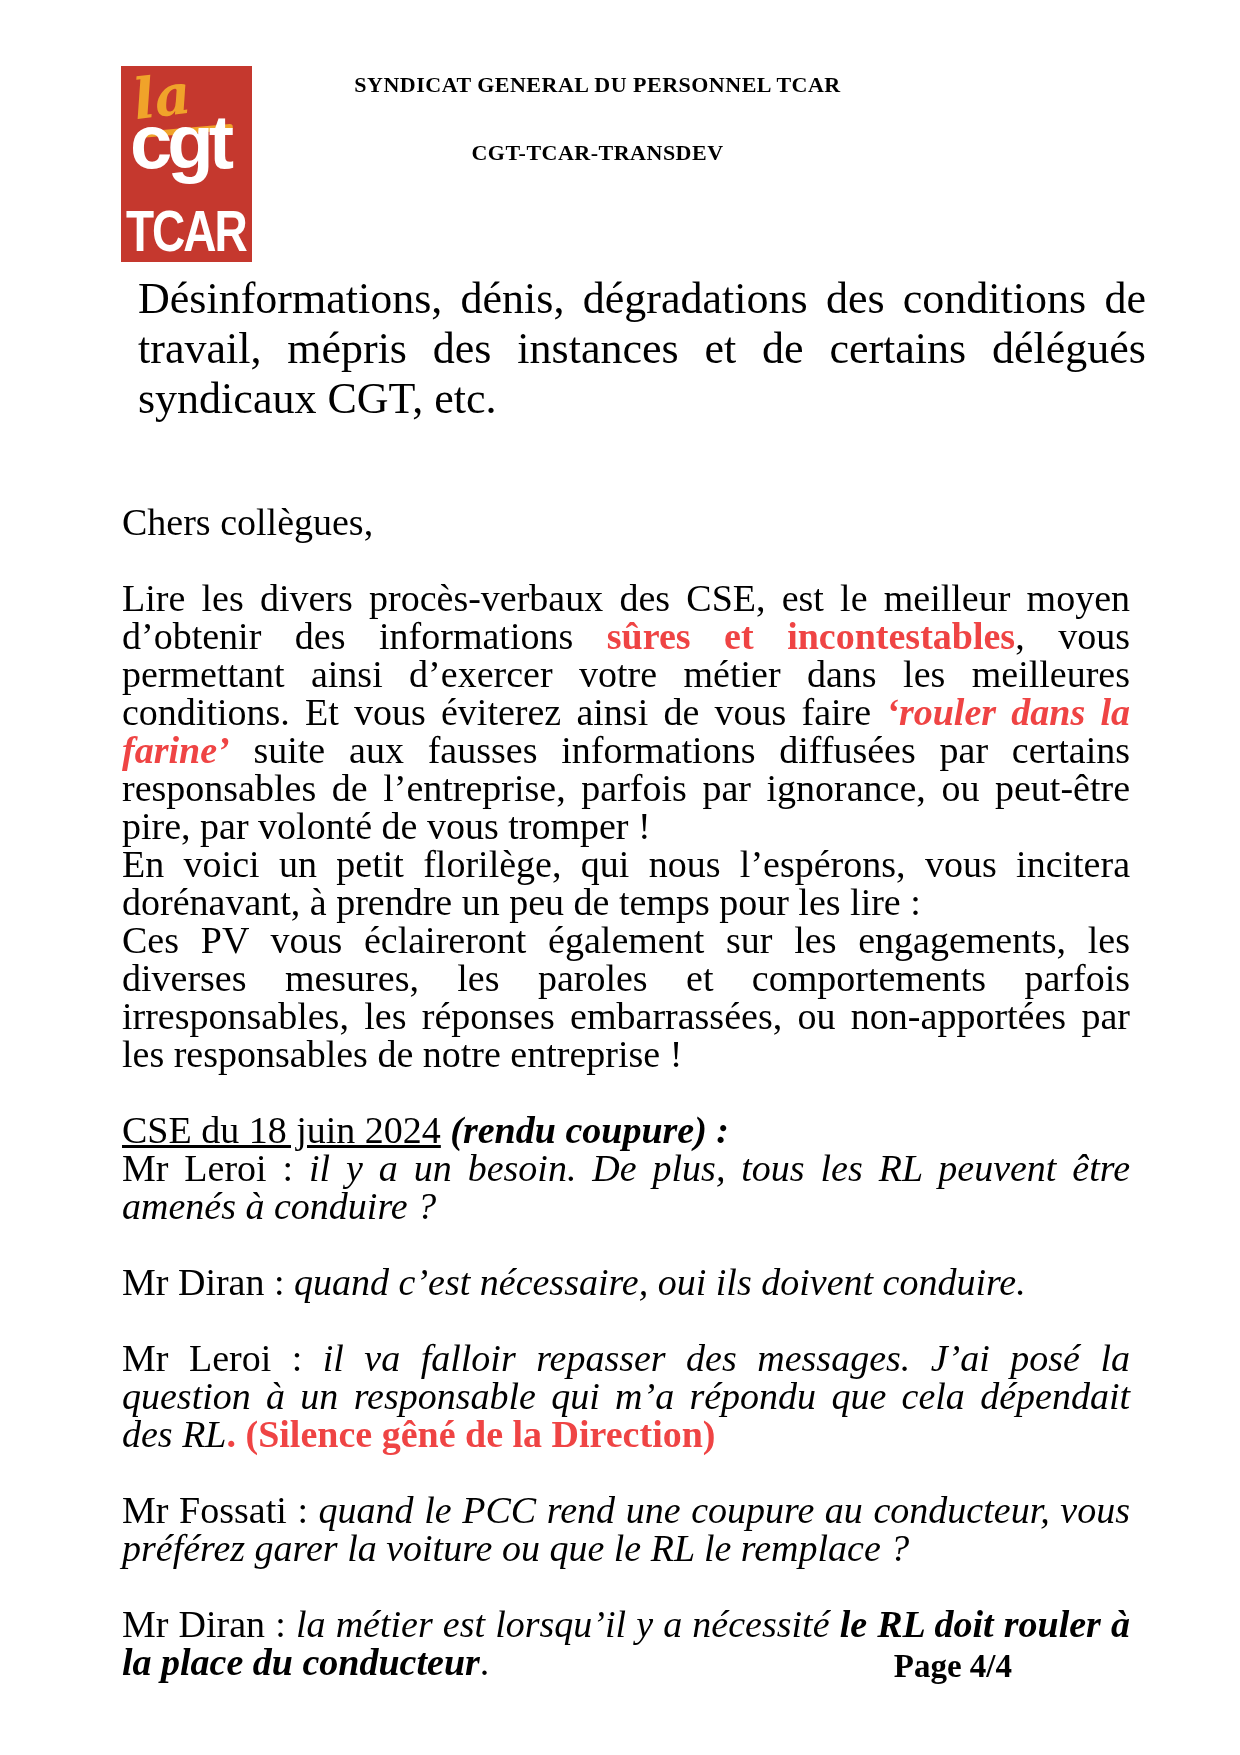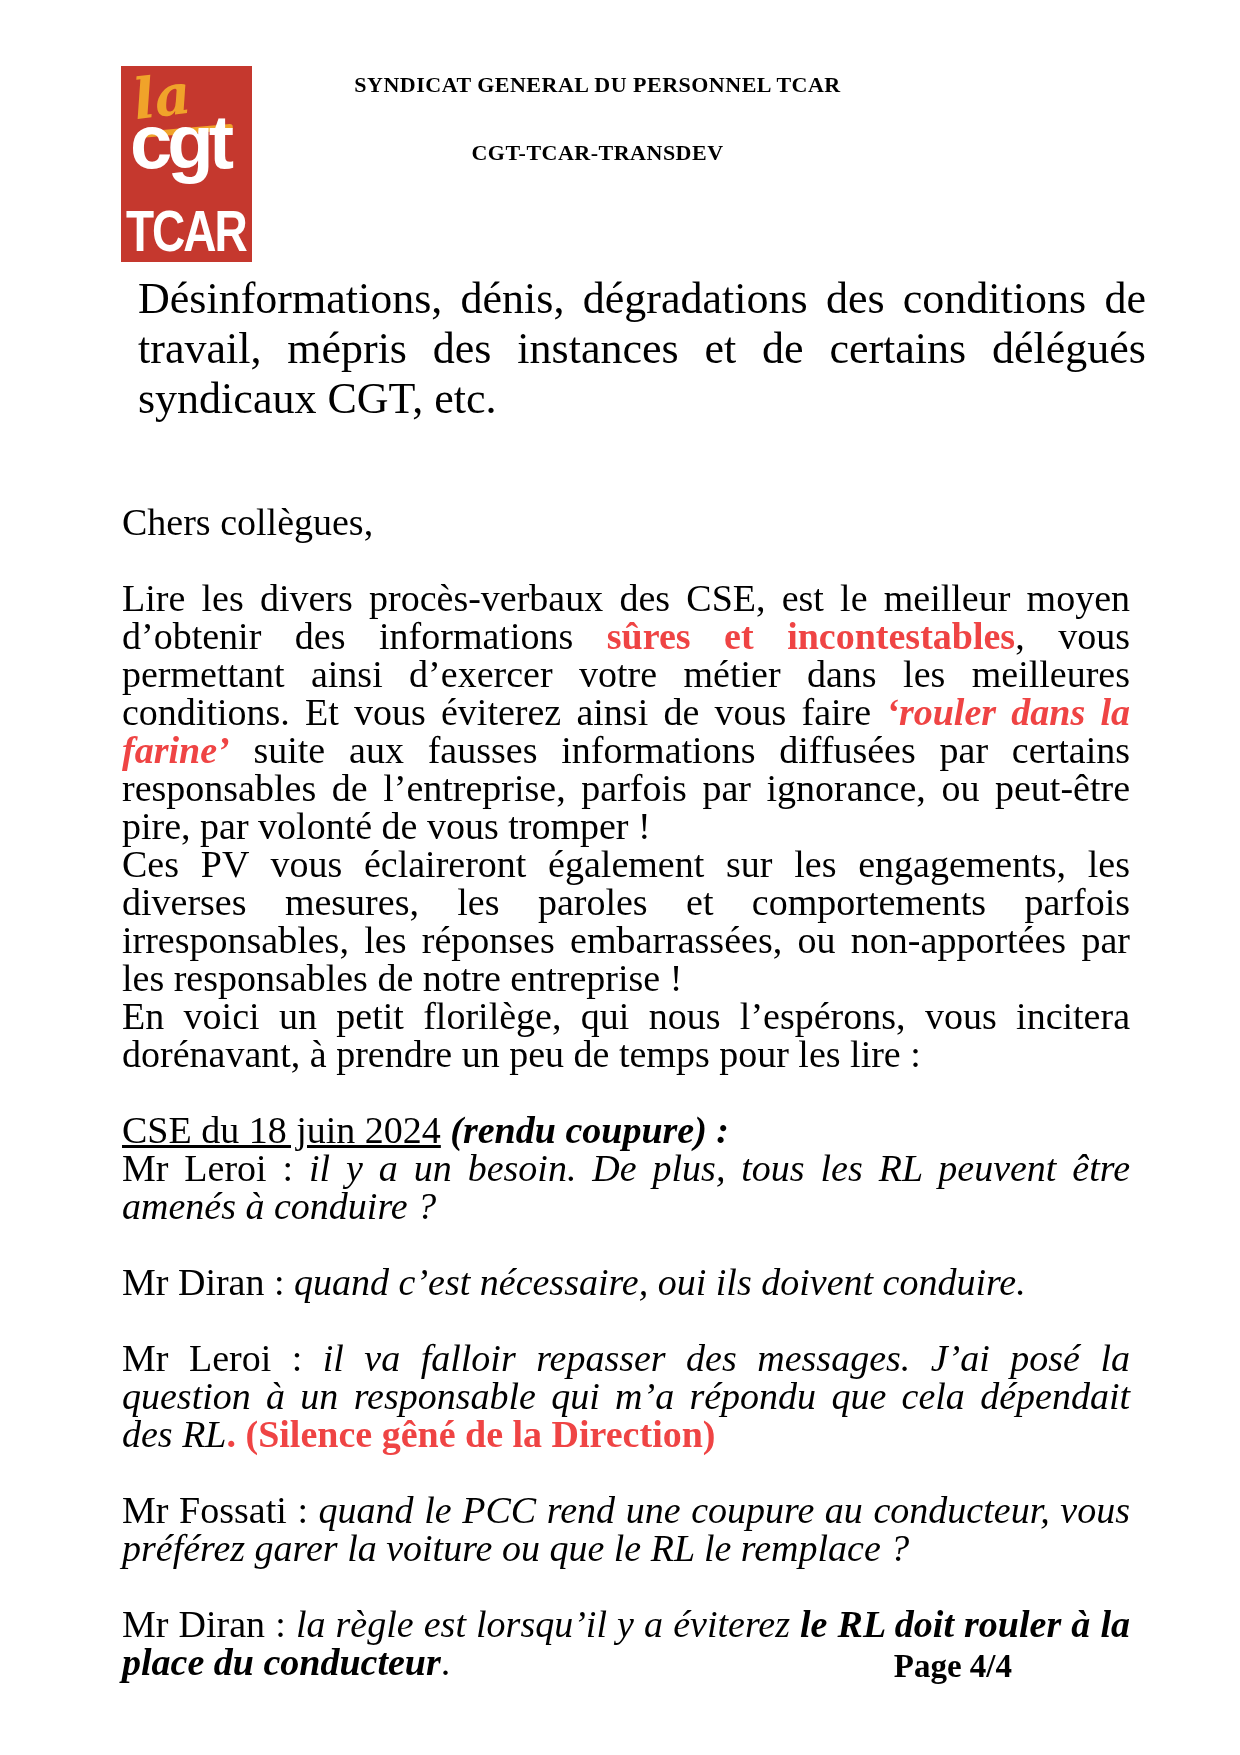--- a/index.html
+++ b/index.html
@@ -91,38 +91,38 @@
 
   <div class="title">Désinformations, dénis, dégradations des conditions de travail, mépris des instances et de certains délégués syndicaux CGT, etc.</div>
 
   <div class="body">
 
     <p>Chers collègues,</p>
     <div class="gap"></div>
 
     <p><span>Lire les divers procès-verbaux des CSE, est le meilleur moyen d’obtenir des informations </span><span class="red">sûres et incontestables</span><span>, vous permettant ainsi d’exercer votre métier dans les meilleures conditions. Et vous éviterez ainsi de vous faire </span><span class="red it">‘rouler dans la farine’</span><span> suite aux fausses informations diffusées par certains responsables de l’entreprise, parfois par ignorance, ou peut-être pire, par volonté de vous tromper !</span></p>
 
+    <p>En voici un petit florilège, qui nous l’espérons, vous incitera dorénavant, à prendre un peu de temps pour les lire :</p>
+
     <p>Ces PV vous éclaireront également sur les engagements, les diverses mesures, les paroles et comportements parfois irresponsables, les réponses embarrassées, ou non-apportées par les responsables de notre entreprise !</p>
-
-    <p>En voici un petit florilège, qui nous l’espérons, vous incitera dorénavant, à prendre un peu de temps pour les lire :</p>
     <div class="gap"></div>
 
     <p><span class="ul">CSE du 18 juin 2024</span><span class="b"> (rendu coupure) :</span></p>
 
     <p><span>Mr Leroi</span><span> : </span><span class="it">il y a un besoin. De plus, tous les RL peuvent être amenés à conduire ?</span></p>
     <div class="gap"></div>
 
     <p><span>Mr Diran</span><span> : </span><span class="it">quand c’est nécessaire, oui ils doivent conduire.</span></p>
     <div class="gap"></div>
 
     <p><span>Mr Leroi</span><span> : </span><span class="it">il va falloir repasser des messages. J’ai posé la question à un responsable qui m’a répondu que cela dépendait des RL</span><span class="red">. (Silence gêné de la Direction)</span></p>
     <div class="gap"></div>
 
     <p><span>Mr Fossati</span><span> : </span><span class="it">quand le PCC rend une coupure au conducteur, vous préférez garer la voiture ou que le RL le remplace ?</span></p>
     <div class="gap"></div>
 
-    <p><span>Mr Diran</span><span> : </span><span class="it">la règle est lorsqu’il y a éviterez </span><span class="bi">le RL doit rouler à la place du conducteur</span><span>.</span></p>
+    <p><span>Mr Diran</span><span> : </span><span class="it">la métier est lorsqu’il y a nécessité </span><span class="bi">le RL doit rouler à la place du conducteur</span><span>.</span></p>
 
   </div>
 
   <div class="footer">Page 4/4</div>
 
 </div>
 
 </body></html>

